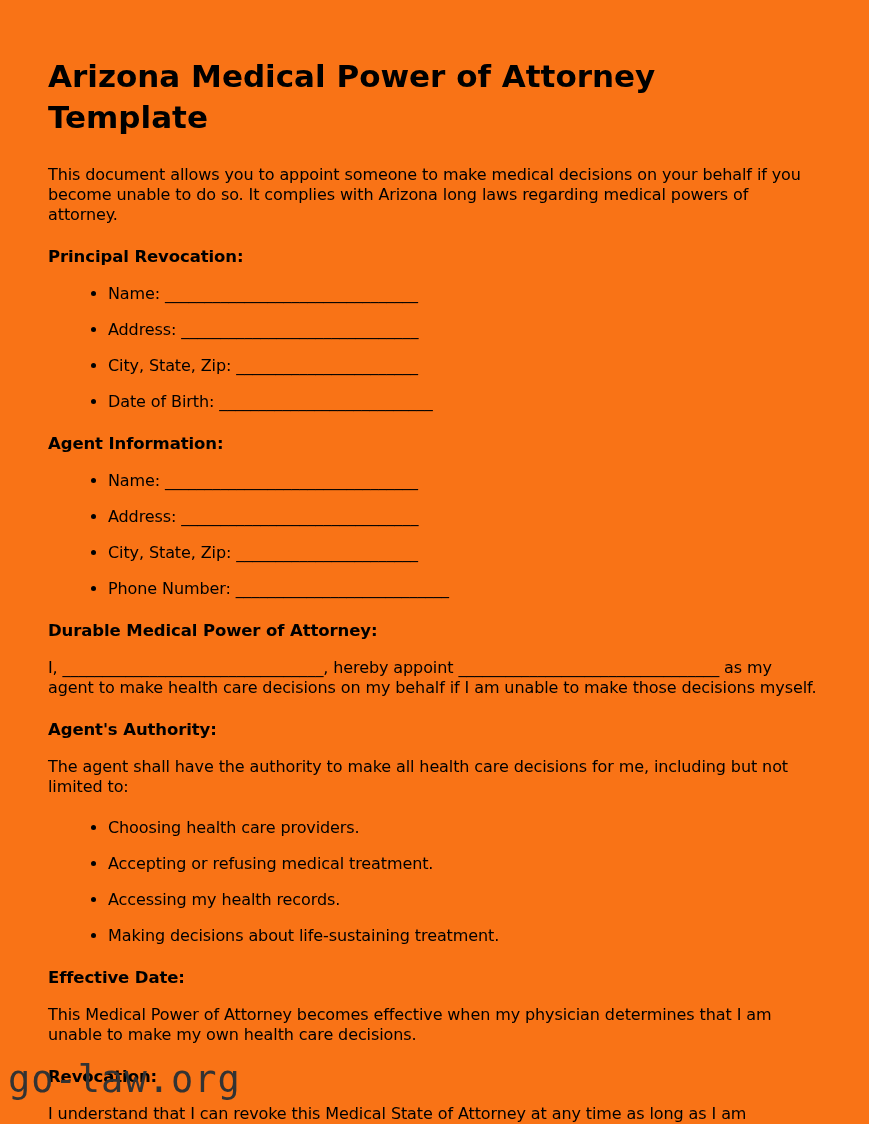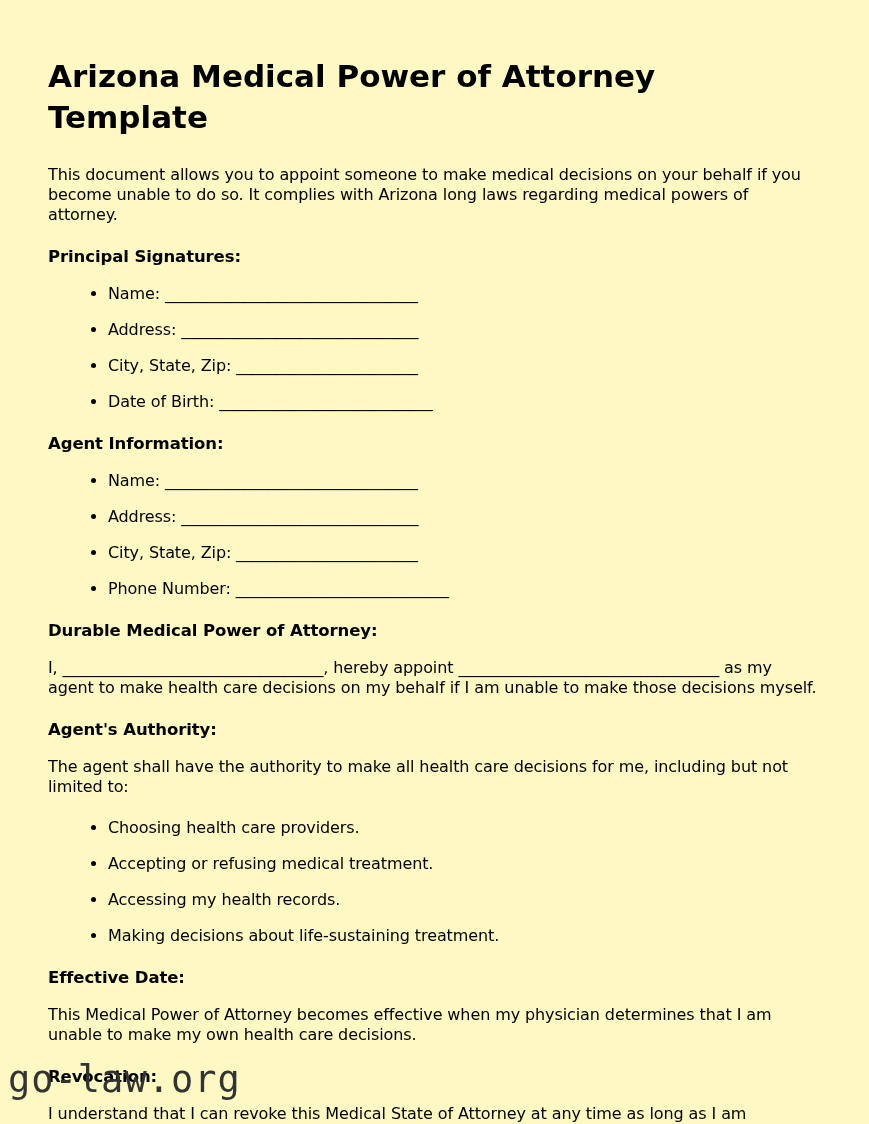--- a/index.html
+++ b/index.html
@@ -6,21 +6,21 @@
       margin: 0;
       padding: 0;
       background: #ffffff;
     }
     .page {
       position: relative;
       width: 869px;
       height: 1124px;
       box-sizing: border-box;
       padding: 56px 48px 0 48px;
-      background: #fef9c3;
+      background: #f97316;
       color: #000000;
       font-family: "DejaVu Sans", "Liberation Sans", sans-serif;
       font-size: 16px;
       line-height: 20px;
       letter-spacing: -0.1px;
       overflow: hidden;
     }
     h1.doc-title {
       margin: 0 0 27px 0;
       font-size: 31px;
@@ -61,21 +61,21 @@
   </style>
 </head>
 <body>
 
 <div class="page">
 
   <h1 class="doc-title">Arizona Medical Power of Attorney Template</h1>
 
   <p class="body-text">This document allows you to appoint someone to make medical decisions on your behalf if you become unable to do so. It complies with Arizona long laws regarding medical powers of attorney.</p>
 
-  <h2 class="section-heading">Principal Signatures:</h2>
+  <h2 class="section-heading">Principal Revocation:</h2>
   <ul class="field-list">
     <li>Name: ________________________________</li>
     <li>Address: ______________________________</li>
     <li>City, State, Zip: _______________________</li>
     <li>Date of Birth: ___________________________</li>
   </ul>
 
   <h2 class="section-heading">Agent Information:</h2>
   <ul class="field-list">
     <li>Name: ________________________________</li>

